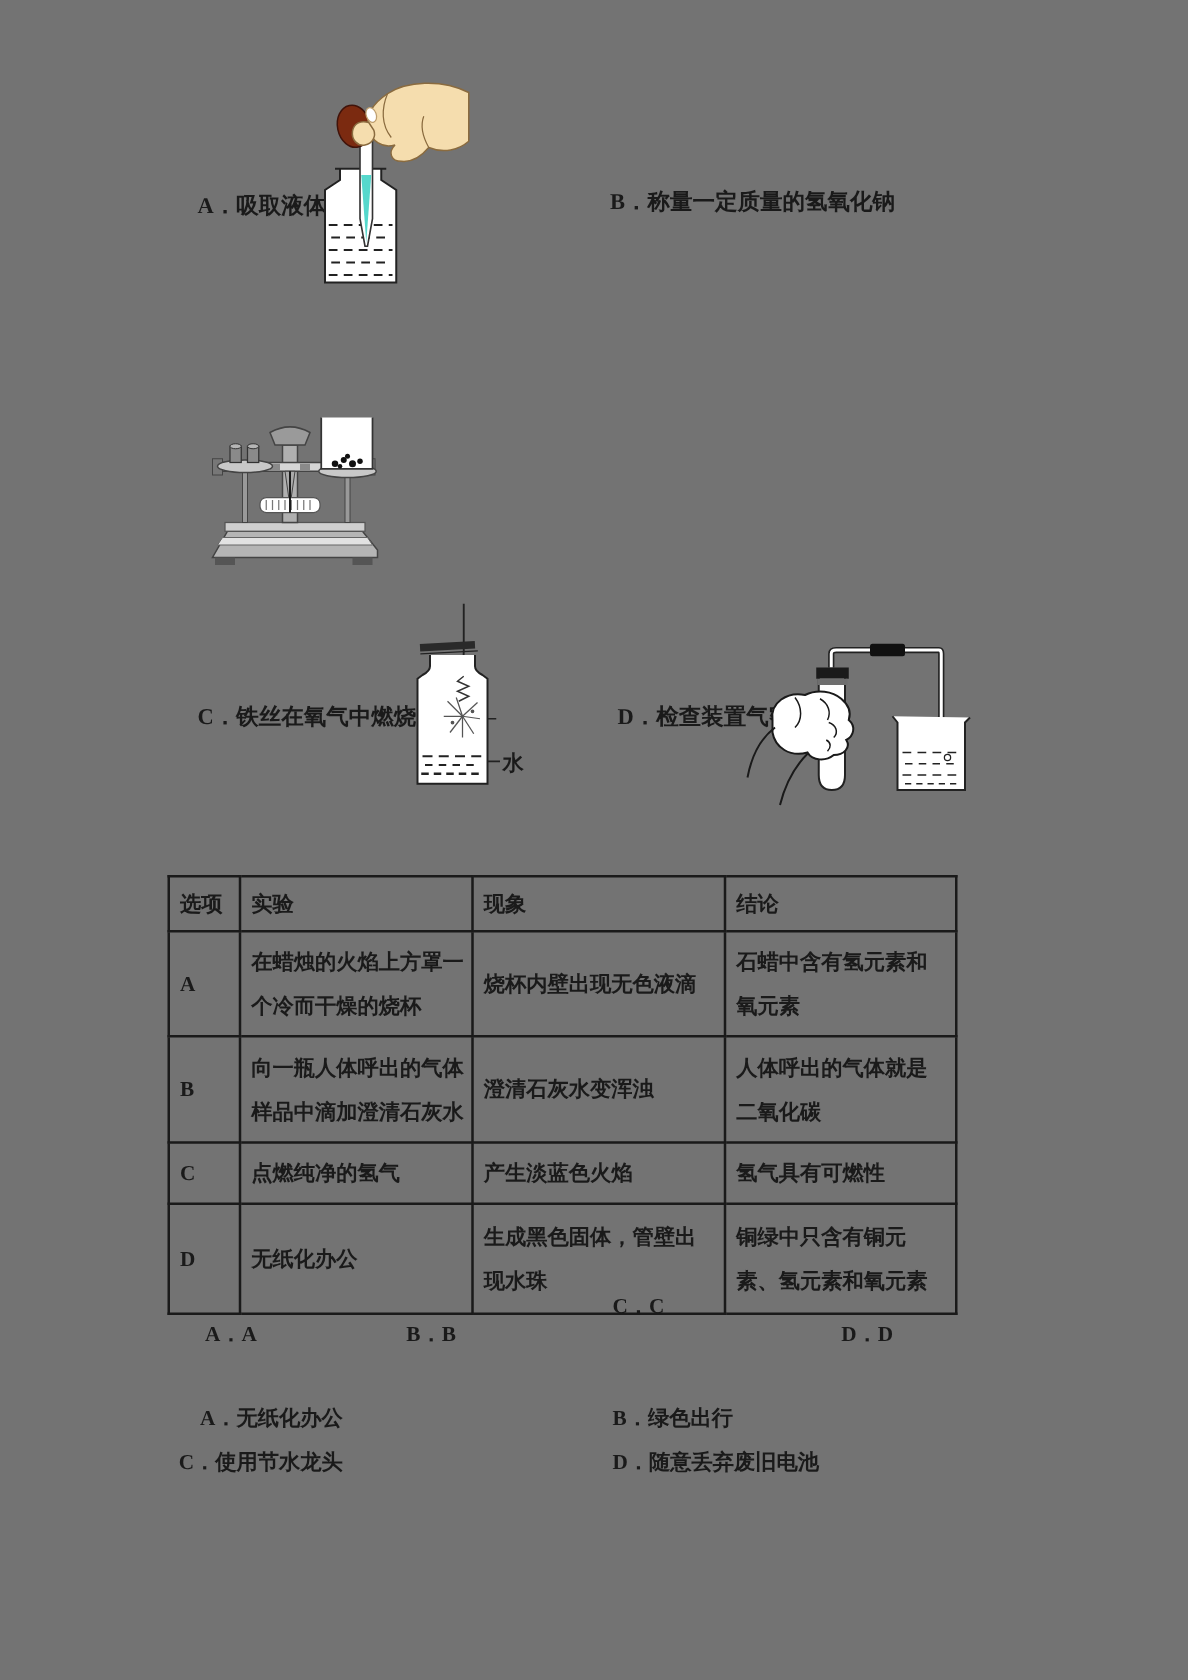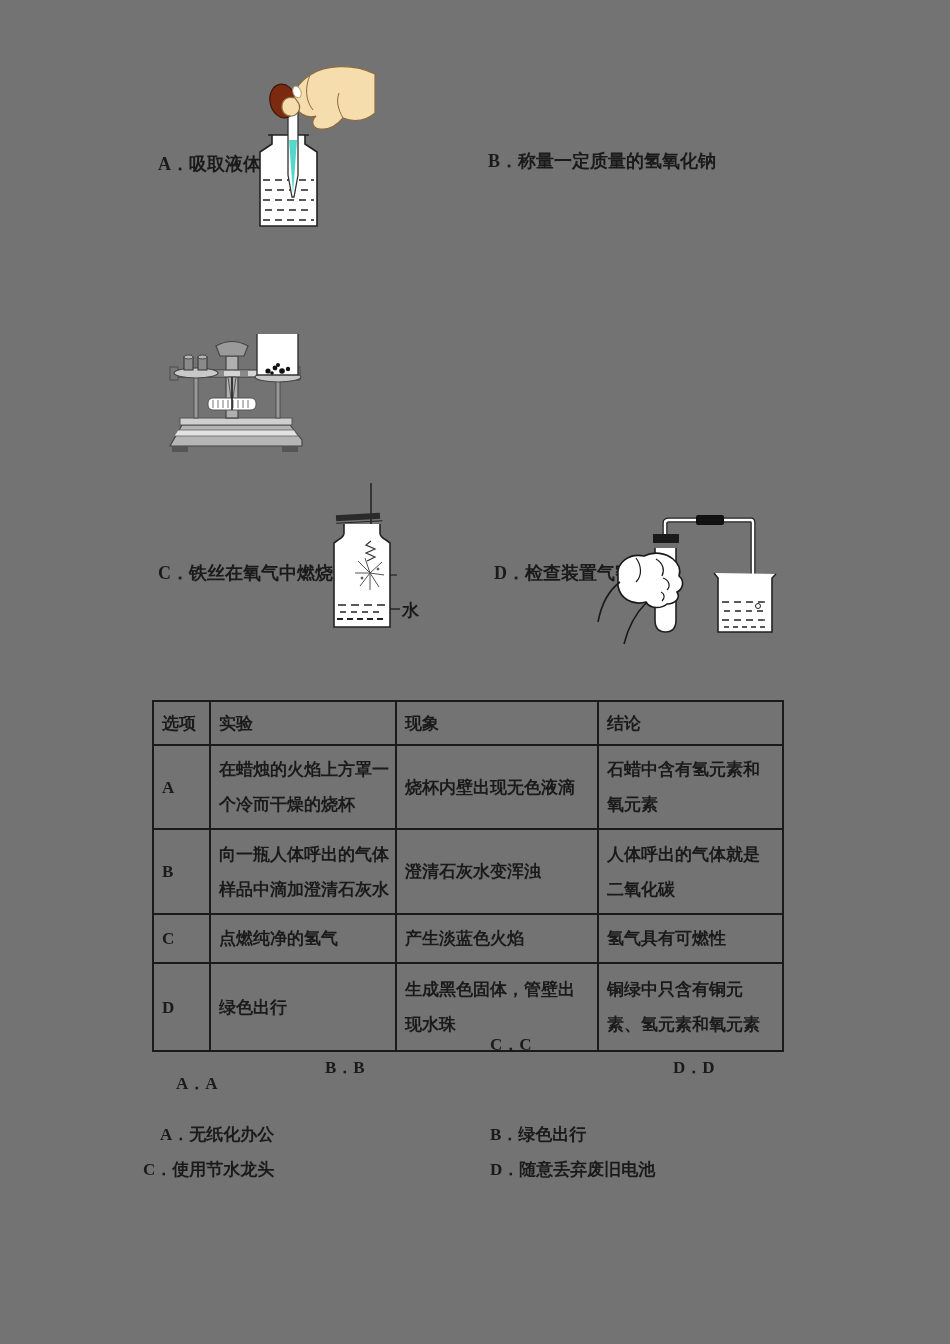--- a/index.html
+++ b/index.html
@@ -11,21 +11,21 @@
     color:#1a1a1a;
     font-weight:700;
     overflow:hidden;
   }
   .abs{position:absolute;}
   .lbl18{font-size:18px;line-height:22px;white-space:nowrap;}
   .txt17{font-size:17px;line-height:22px;white-space:nowrap;}
   .q7p{font-size:17px;line-height:35px;white-space:normal;word-break:break-all;text-align:left;}
   .emph{font-size:20px;}
   table.qtable{
-    position:absolute;left:152px;top:700px;
+    position:absolute;left:134px;top:700px;
     border-collapse:collapse;table-layout:fixed;
     width:630px;
     border-radius:22px;
   }
   table.qtable th,table.qtable td{
     border:2px solid #1a1a1a;
     font-size:17px;font-weight:700;
     line-height:35px;
     padding:2px 6px 2px 8px;
     vertical-align:middle;text-align:left;
@@ -222,28 +222,28 @@
       <td>人体呼出的气体就是二氧化碳</td>
     </tr>
     <tr style="height:49px">
       <td>C</td>
       <td>点燃纯净的氢气</td>
       <td>产生淡蓝色火焰</td>
       <td>氢气具有可燃性</td>
     </tr>
     <tr style="height:88px">
       <td>D</td>
-      <td>绿色出行</td>
+      <td>无纸化办公</td>
       <td>生成黑色固体，管壁出现水珠</td>
       <td>铜绿中只含有铜元素、氢元素和氧元素</td>
     </tr>
   </tbody>
     </table>
 
-  <span class="abs txt17" style="left:176px;top:1057px;margin-top:16px;">A．A</span>
+  <span class="abs txt17" style="left:164px;top:1057px;">A．A</span>
   <span class="abs txt17" style="left:325px;top:1057px;">B．B</span>
   <span class="abs txt17" style="left:490px;top:1034px;">C．C</span>
   <span class="abs txt17" style="left:655px;top:1057px;margin-left:18px;">D．D</span>
 
 
   <span class="abs txt17" style="left:160px;top:1124px;">A．无纸化办公</span>
   <span class="abs txt17" style="left:490px;top:1124px;">B．绿色出行</span>
   <span class="abs txt17" style="left:143px;top:1159px;">C．使用节水龙头</span>
   <span class="abs txt17" style="left:490px;top:1159px;text-align:center;">D．随意丢弃废旧电池</span>
 

